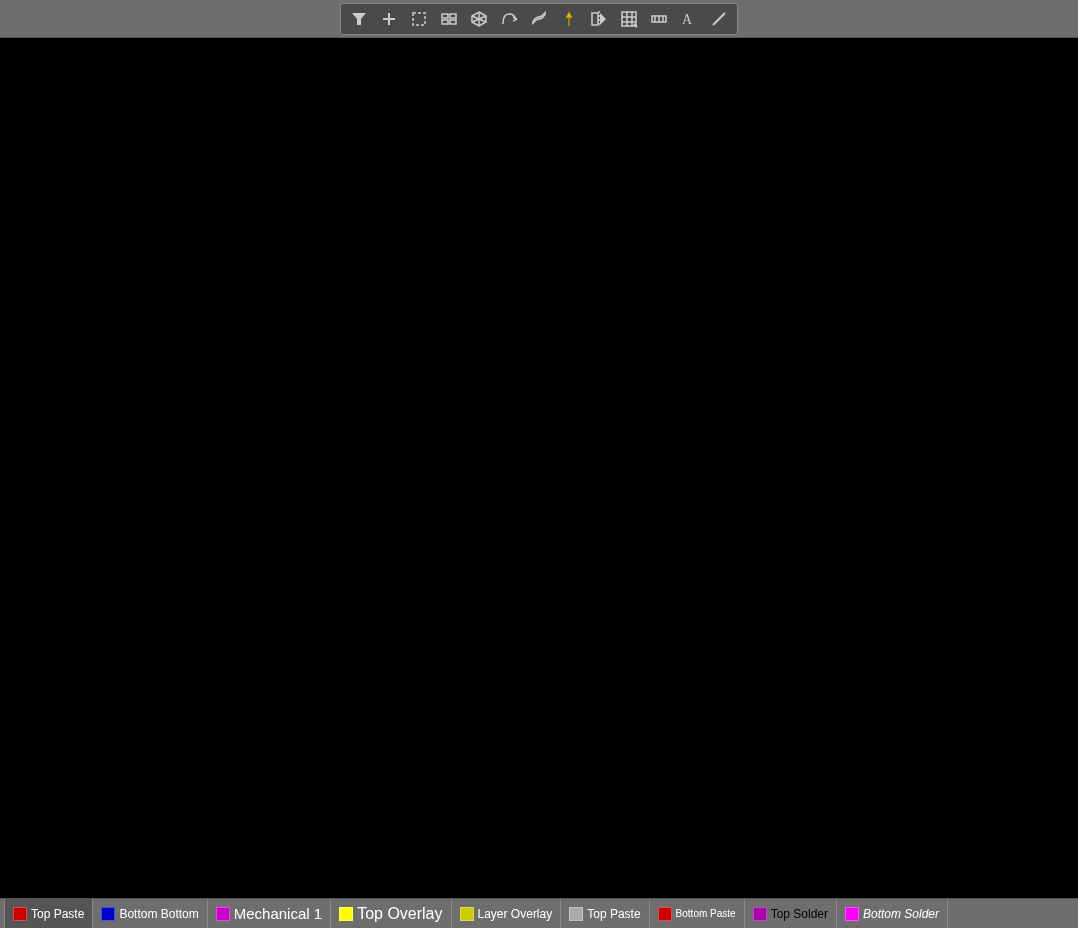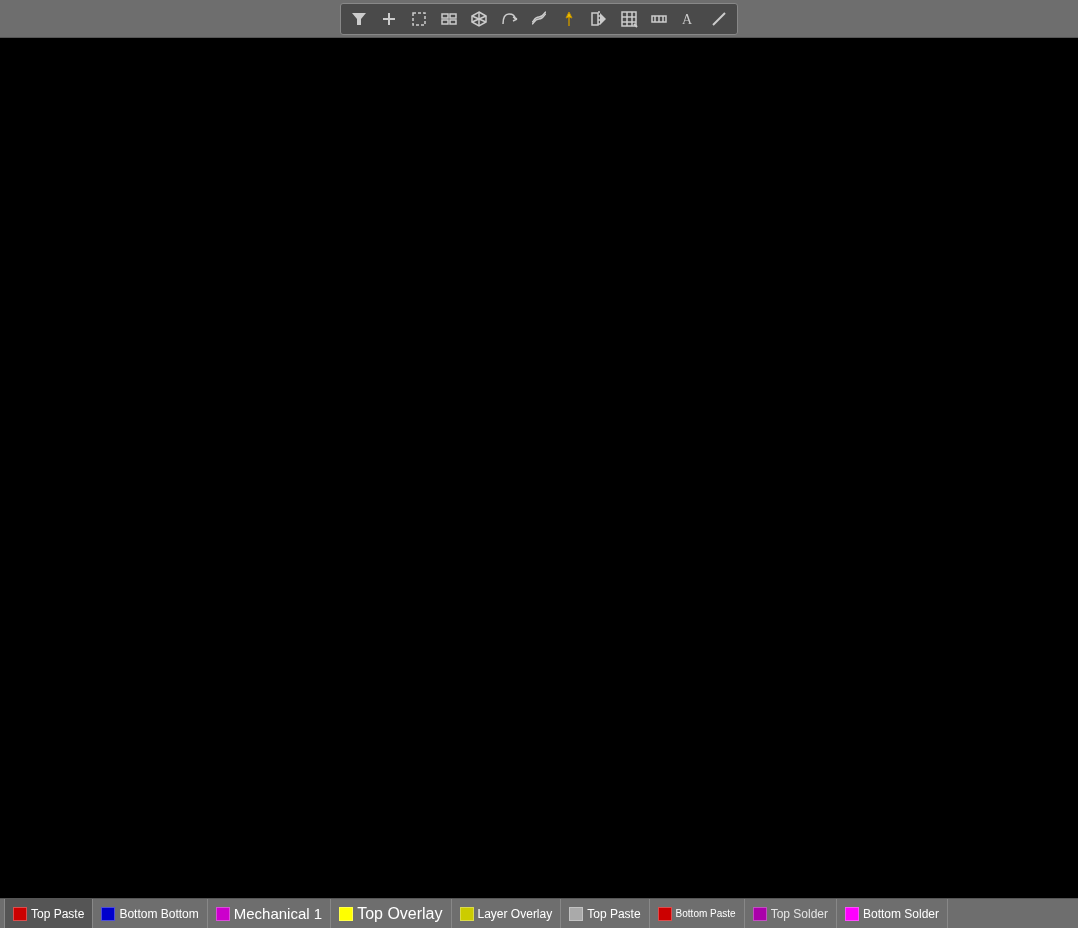--- a/index.html
+++ b/index.html
@@ -235,19 +235,19 @@
     <div class="layer-item">
       <div class="layer-color-box" style="background-color: rgb(170, 170, 170);"></div>
       <span style="font-size: 12px; color: rgb(255, 255, 255); text-align: right;">Top Paste</span>
     </div>
     <div class="layer-item">
       <div class="layer-color-box" style="background-color: rgb(204, 0, 0);"></div>
       <span style="font-size: 10px; color: rgb(255, 255, 255);">Bottom Paste</span>
     </div>
     <div class="layer-item">
       <div class="layer-color-box" style="background-color: rgb(170, 0, 170);"></div>
-      <span style="font-size: 12px; color: #e5e5e5;">Top Solder</span>
+      <span style="font-size: 12px; color: #000000;">Top Solder</span>
     </div>
     <div class="layer-item">
       <div class="layer-color-box" style="background-color: rgb(255, 0, 255);"></div>
-      <span style="font-size: 12px; color: rgb(255, 255, 255);">Bottom Solder</span>
+      <span style="font-size: 12px; color: rgb(255, 255, 255); font-style: italic;">Bottom Solder</span>
     </div>
   </div>
 
 </body></html>

